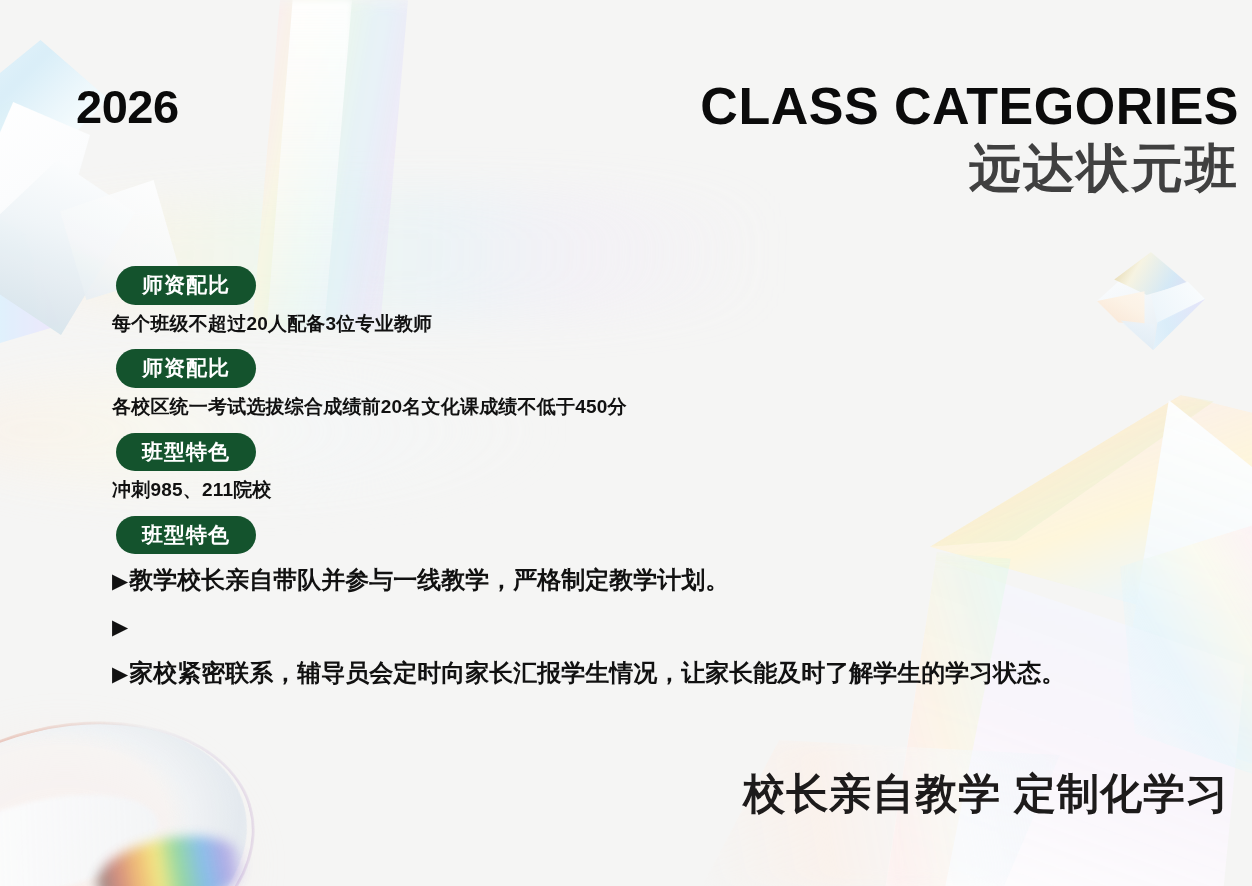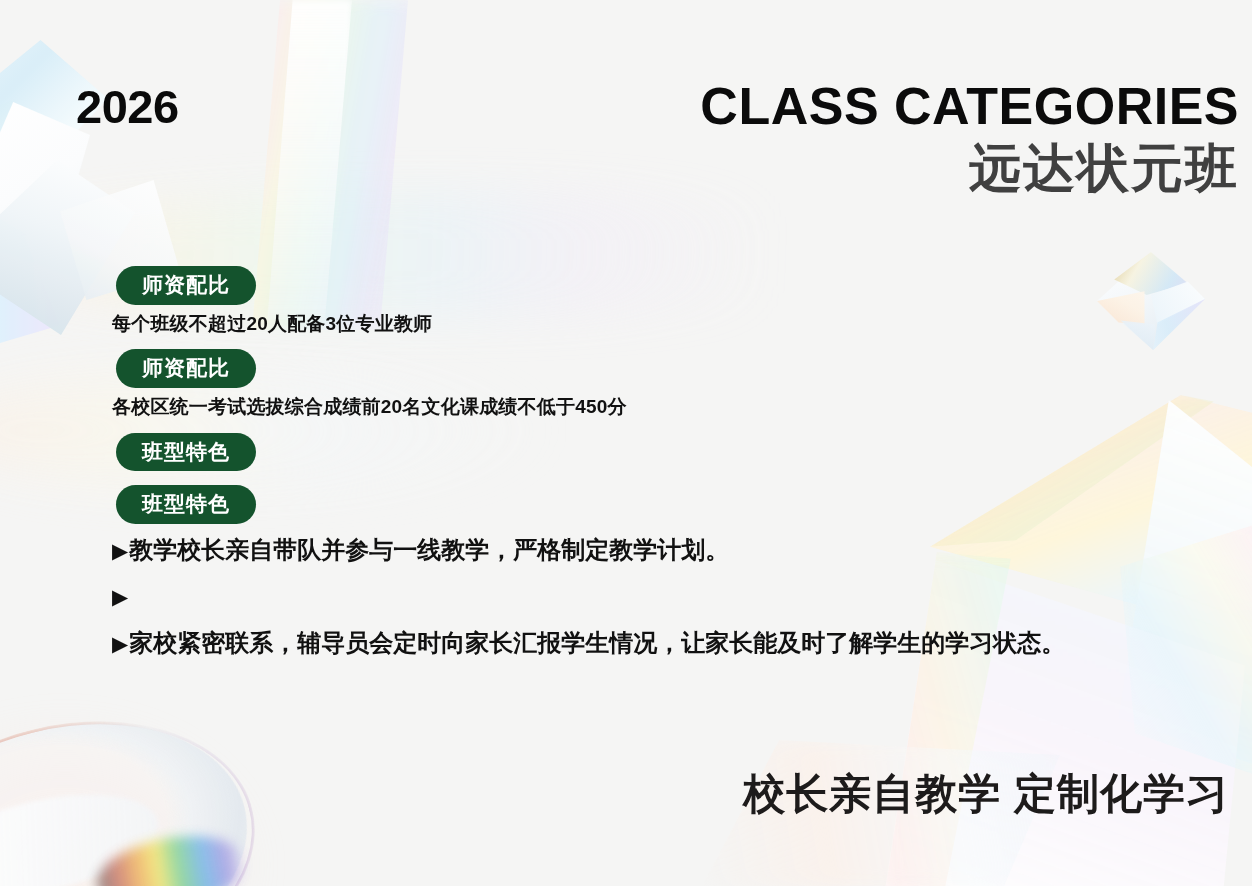--- a/index.html
+++ b/index.html
@@ -519,20 +519,21 @@
         <div class="section-text">每个班级不超过20人配备3位专业教师</div>
       </div>
 
       <div class="section">
         <div class="badge">师资配比</div>
         <div class="section-text">各校区统一考试选拔综合成绩前20名文化课成绩不低于450分</div>
       </div>
 
       <div class="section">
         <div class="badge">班型特色</div>
+        <div class="section-text">冲刺985、211院校</div>
       </div>
 
       <div class="section">
         <div class="badge">班型特色</div>
         <div class="bullets">
 
           <div class="bullet">
             <span class="bullet-marker">▶</span>
             <span>教学校长亲自带队并参与一线教学，严格制定教学计划。</span>
           </div>

